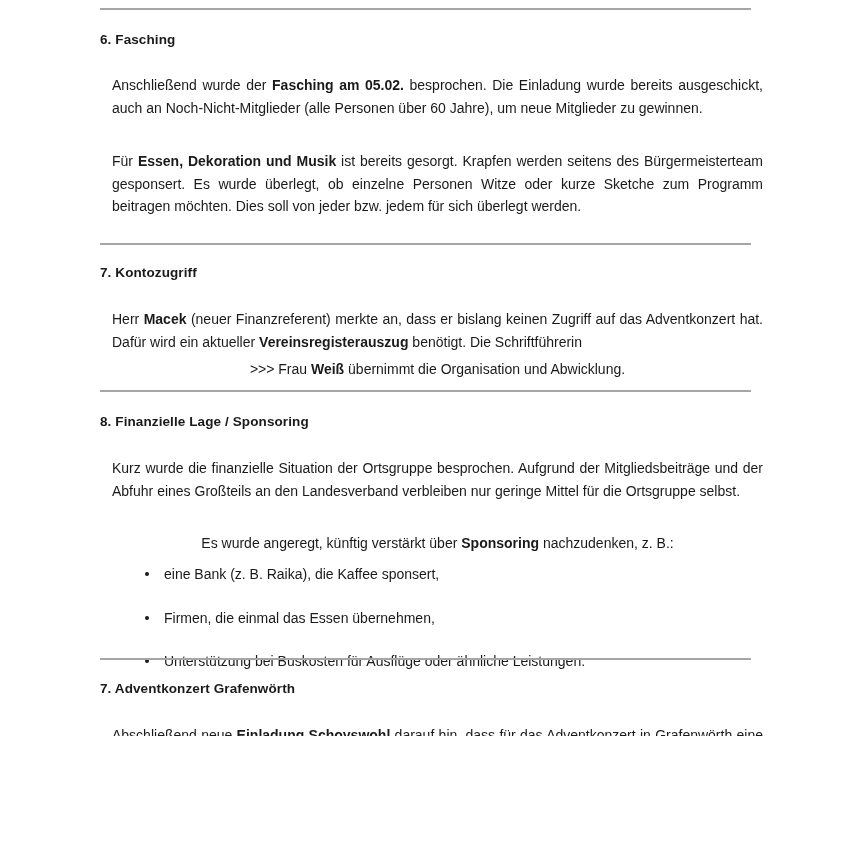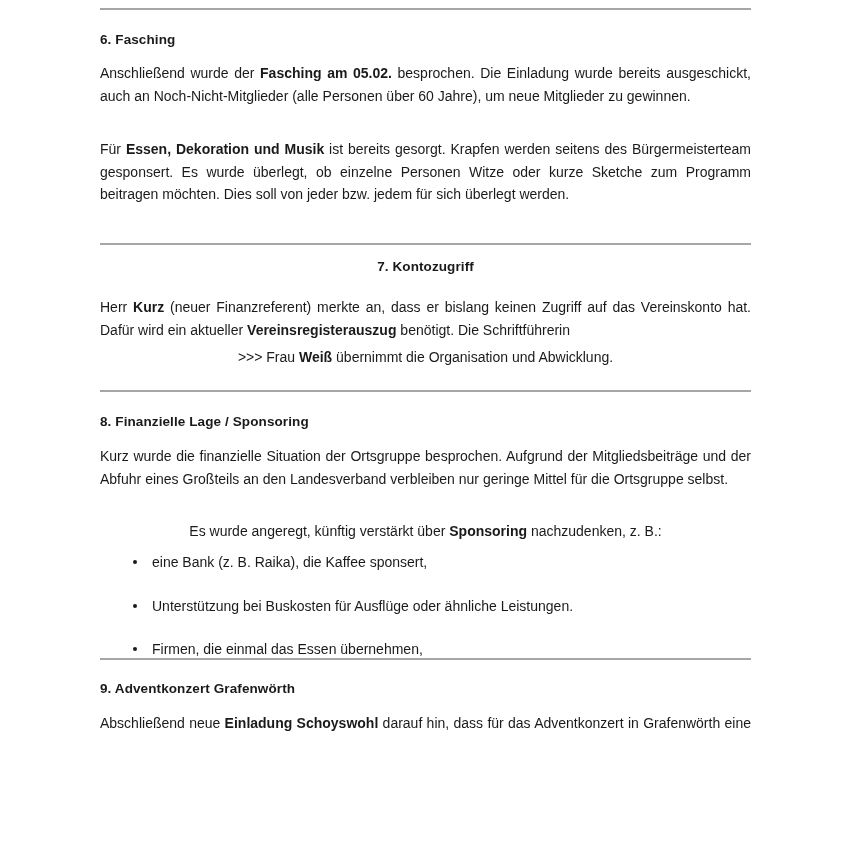--- a/index.html
+++ b/index.html
@@ -40,32 +40,32 @@
   .section-heading {
     font-size: 13.5px;
     font-weight: bold;
     line-height: 1.2;
     margin: 0;
     letter-spacing: 0.1px;
   }
   p.body-text {
     font-size: 14px;
     line-height: 1.62;
-    margin: 0;
+    margin: 12px;
     text-align: justify;
     text-justify: inter-word;
     hyphens: none;
   }
   p.body-text.no-justify {
     text-align: center;
   }
   b, strong { font-weight: bold; }
 
   ul.bullets {
-    margin: 0;
+    margin: 12px;
     padding: 0;
     list-style: none;
   }
   ul.bullets li {
     font-size: 14px;
     line-height: 1.55;
     position: relative;
     padding-left: 52px;
     margin: 0 0 22px 0;
   }
@@ -78,21 +78,21 @@
     height: 4px;
     background: #1a1a1a;
     border-radius: 50%;
   }
 
   
   .blk { position: absolute; left: 100px; width: 651px; }
   #h6      { top: 32px; }
   #p6a     { top: 62px; }
   #p6b     { top: 138px; }
-  #h7      { top: 259px; text-align: center; }
+  #h7      { top: 265px; }
   #p7a     { top: 296px; }
   #p7b     { top: 346px; }
   #h8      { top: 414px; }
   #p8a     { top: 445px; }
   #p8b     { top: 520px; }
   #list8   { top: 552px; }
   #h9      { top: 681px; }
   #p9a     { top: 712px; }
   #p9b     { top: 786px; }
 </style>
@@ -106,41 +106,41 @@
   <h2 class="section-heading blk" id="h6">6. Fasching</h2>
 
   <p class="body-text blk" id="p6a"><span>Anschließend wurde der </span><strong>Fasching am 05.02.</strong><span> besprochen. Die Einladung wurde bereits ausgeschickt, auch an Noch-Nicht-Mitglieder (alle Personen über 60 Jahre), um neue Mitglieder zu gewinnen.</span></p>
 
   <p class="body-text blk" id="p6b"><span>Für </span><strong>Essen, Dekoration und Musik</strong><span> ist bereits gesorgt. Krapfen werden seitens des Bürgermeisterteam gesponsert. Es wurde überlegt, ob einzelne Personen Witze oder kurze Sketche zum Programm beitragen möchten. Dies soll von jeder bzw. jedem für sich überlegt werden.</span></p>
 
   <hr class="rule rule-s7">
 
   <h2 class="section-heading blk" id="h7">7. Kontozugriff</h2>
 
-  <p class="body-text blk" id="p7a"><span>Herr </span><strong>Kurz</strong><span> (neuer Finanzreferent) merkte an, dass er bislang keinen Zugriff auf das Vereinskonto hat. Dafür wird ein aktueller </span><strong>Vereinsregisterauszug</strong><span> benötigt. Die Schriftführerin</span></p>
+  <p class="body-text blk" id="p7a"><span>Herr </span><strong>Macek</strong><span> (neuer Finanzreferent) merkte an, dass er bislang keinen Zugriff auf das Adventkonzert hat. Dafür wird ein aktueller </span><strong>Vereinsregisterauszug</strong><span> benötigt. Die Schriftführerin</span></p>
 
   <p class="body-text blk no-justify" id="p7b"><span>&gt;&gt;&gt; Frau </span><strong>Weiß</strong><span> übernimmt die Organisation und Abwicklung.</span></p>
 
   <hr class="rule rule-s8">
 
   <h2 class="section-heading blk" id="h8">8. Finanzielle Lage / Sponsoring</h2>
 
   <p class="body-text blk no-justify" id="p8b"><span>Es wurde angeregt, künftig verstärkt über </span><strong>Sponsoring</strong><span> nachzudenken, z. B.:</span></p>
 
   <p class="body-text blk" id="p8a"><span>Kurz wurde die finanzielle Situation der Ortsgruppe besprochen. Aufgrund der Mitgliedsbeiträge und der Abfuhr eines Großteils an den Landesverband verbleiben nur geringe Mittel für die Ortsgruppe selbst.</span></p>
 
   <ul class="bullets blk" id="list8">
       <li><span class="bullet-dot"></span><span>eine Bank (z. B. Raika), die Kaffee sponsert,</span></li>
+      <li><span class="bullet-dot"></span><span>Firmen, die einmal das Essen übernehmen,</span></li>
       <li><span class="bullet-dot"></span><span>Unterstützung bei Buskosten für Ausflüge oder ähnliche Leistungen.</span></li>
-      <li><span class="bullet-dot"></span><span>Firmen, die einmal das Essen übernehmen,</span></li>
     </ul>
 
   <hr class="rule rule-s9">
 
-  <h2 class="section-heading blk" id="h9">9. Adventkonzert Grafenwörth</h2>
+  <h2 class="section-heading blk" id="h9">7. Adventkonzert Grafenwörth</h2>
 
   <p class="body-text blk" id="p9a"><span>Abschließend neue </span><strong>Einladung Schoyswohl</strong><span> darauf hin, dass für das Adventkonzert in Grafenwörth eine jeder Anmeldung notwendig ist, da die Karten erfahrungsgemäß schnell vergriffen sind.</span></p>
 
   <p class="body-text blk no-justify" id="p9b"><strong>&gt;&gt;&gt; Frau Weiß</strong><span> wird sich um die weitere Abwicklung kümmern.</span></p>
 
   <hr class="rule rule-bottom">
 
 </div>
 
 </body></html>

